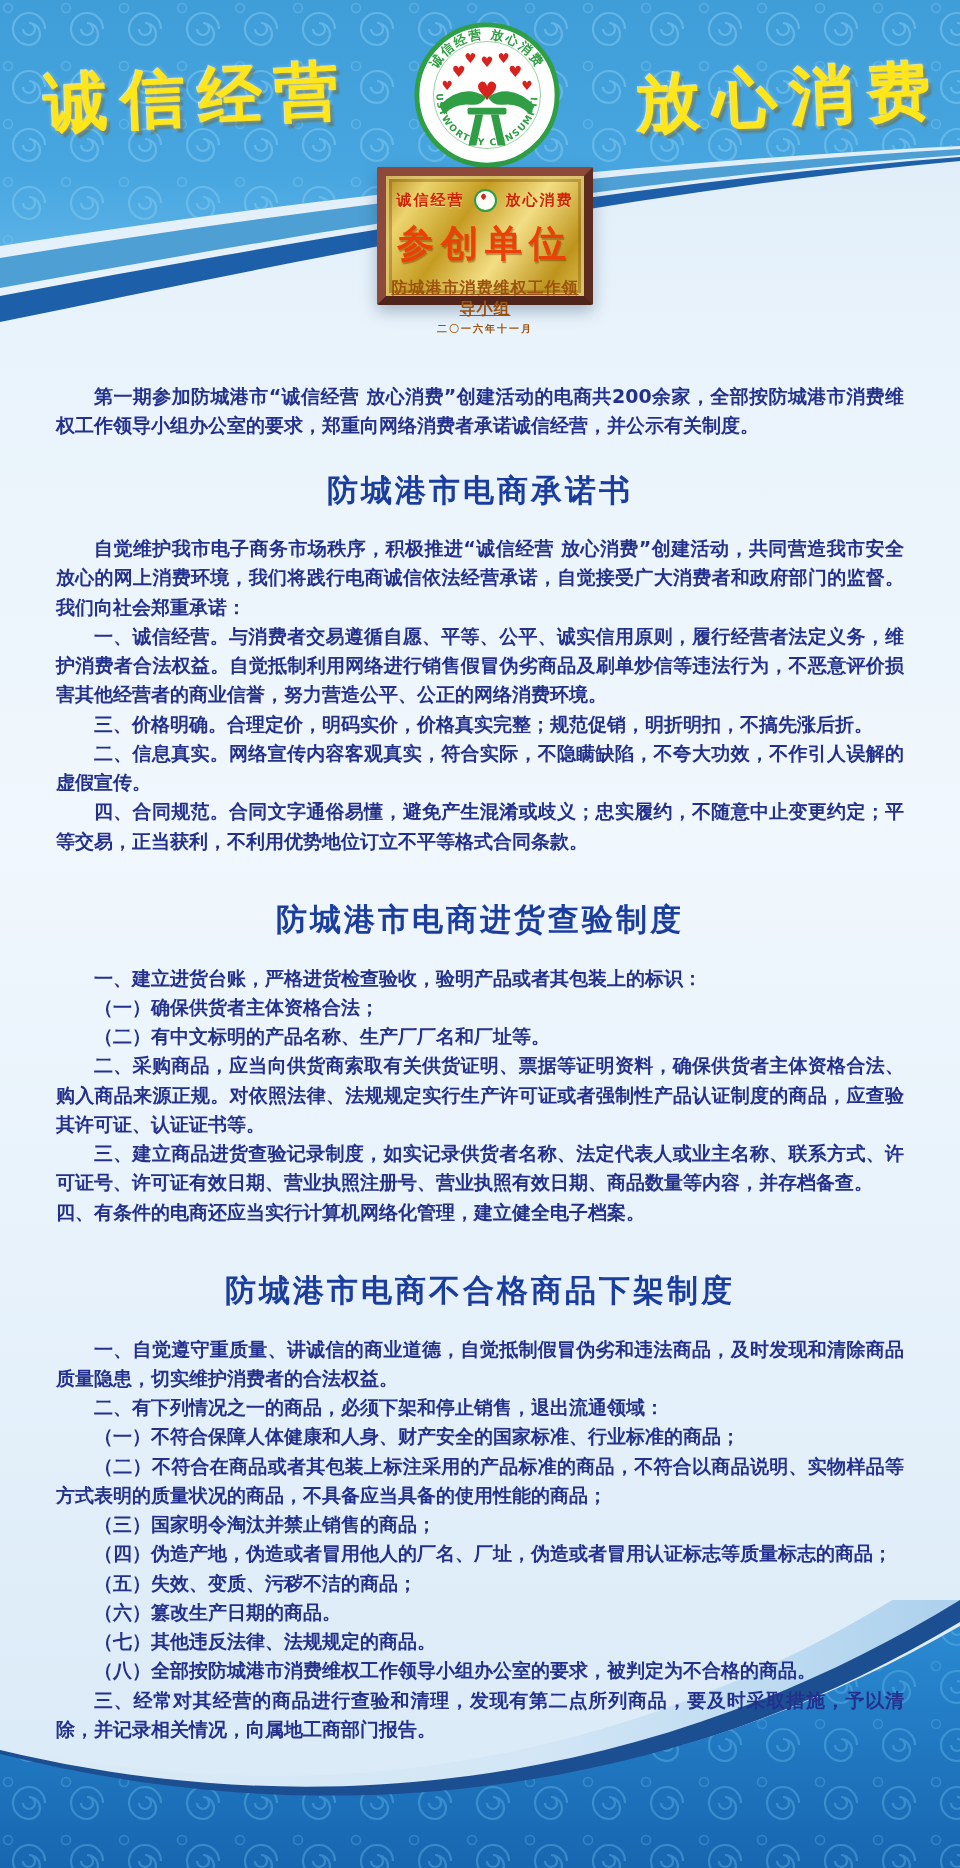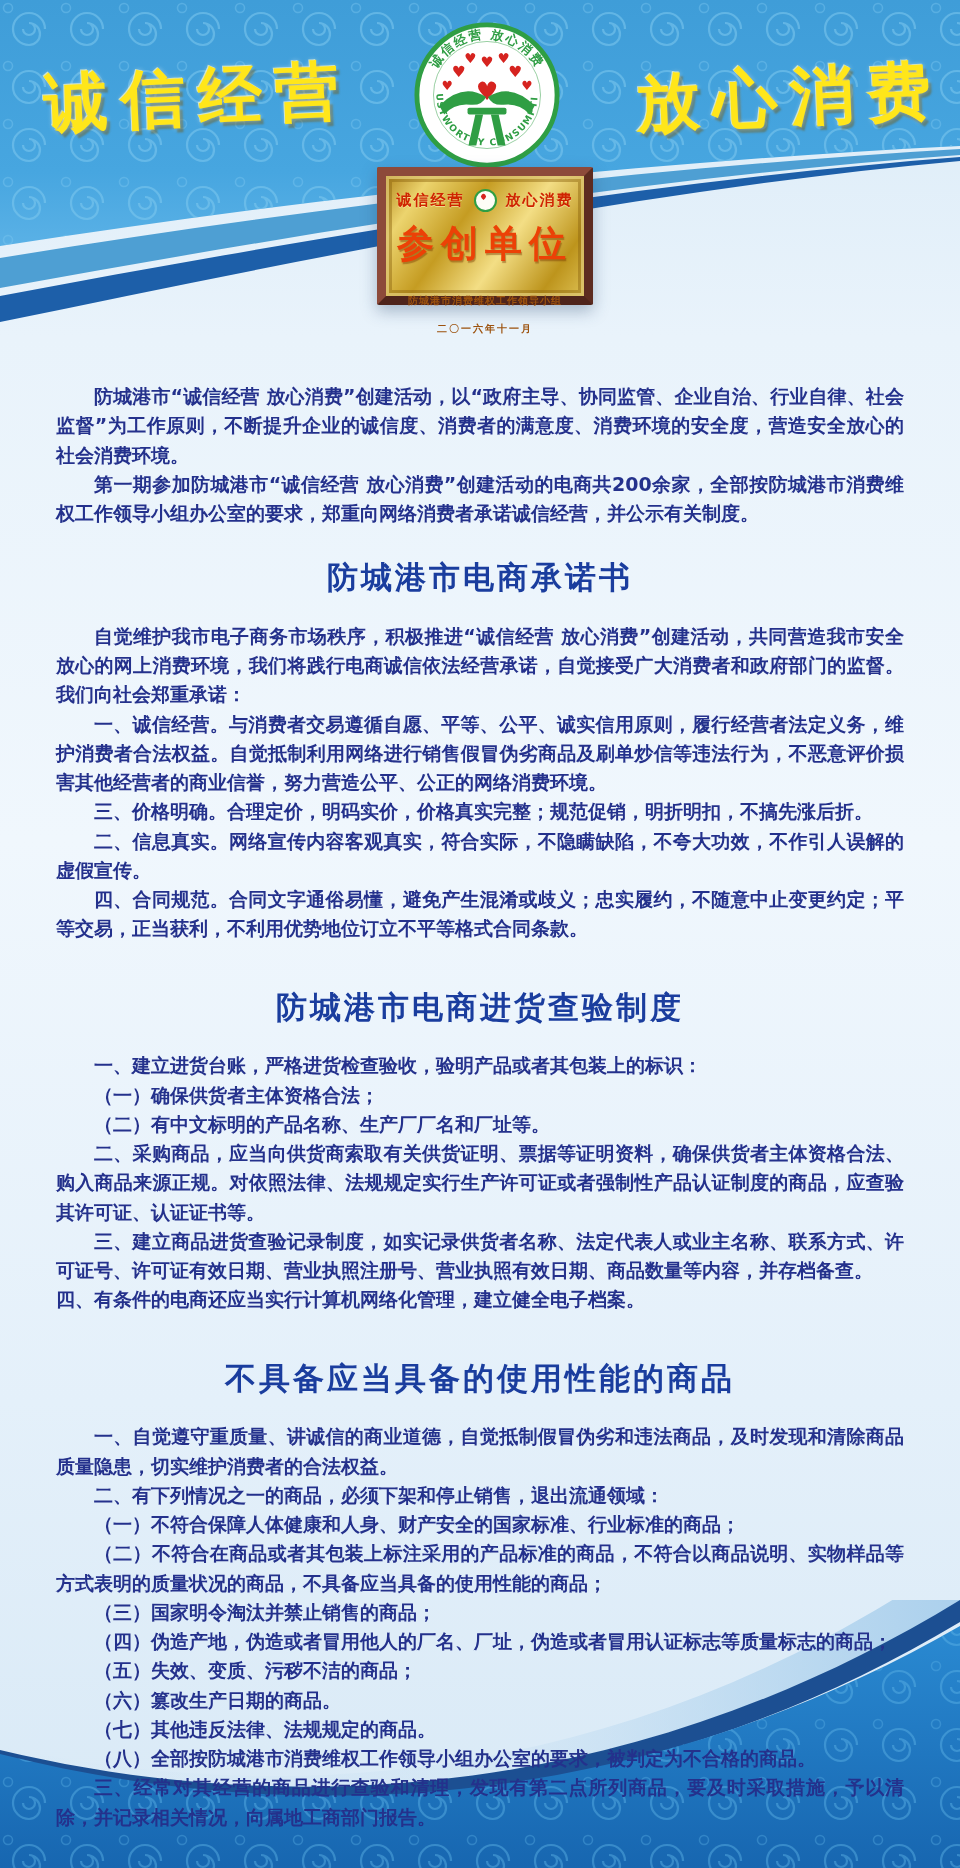--- a/index.html
+++ b/index.html
@@ -26,22 +26,22 @@
     border:9px solid;border-color:#8d4a3a #5d2b20 #4f241b #8d4a3a;border-radius:2px;
     background:linear-gradient(125deg,#b5891e 0%,#ecd46e 16%,#c59c22 38%,#f3de85 60%,#bd941c 84%,#dcbf52 100%);
     box-shadow:0 6px 16px rgba(40,70,110,.35), inset 0 0 0 3px rgba(250,232,150,.55), inset 0 0 0 6px rgba(140,100,15,.45);
     text-align:center;
   }
   .plaque-row{display:flex;justify-content:center;align-items:center;gap:9px;margin-top:13px;}
   .plaque-small{font-size:15px;font-weight:bold;color:#cf2300;letter-spacing:2px;text-shadow:0 1px 0 rgba(255,240,180,.6);}
   .mini-logo{width:19px;height:19px;border-radius:50%;background:#fdfdf6;border:2px solid #2f9e44;display:inline-block;position:relative;}
   .mini-logo::after{content:"";position:absolute;left:5px;top:3px;width:5px;height:5px;background:#d6231f;border-radius:50% 50% 0 50%;transform:rotate(45deg);}
   .plaque-main{margin-top:7px;font-size:37px;font-weight:bold;color:#ec4106;letter-spacing:7px;text-shadow:1px 2px 1px rgba(120,55,0,.45);}
-  .plaque-issuer{margin-top:25px;font-size:10px;font-weight:bold;color:#9c520e;letter-spacing:1px;}
-  .plaque-date{margin-top:14px;font-size:10px;font-weight:bold;color:#9c520e;letter-spacing:2px;}
+  .plaque-issuer{margin-top:9px;font-size:16px;font-weight:bold;color:#9c520e;letter-spacing:1px;text-decoration:underline;}
+  .plaque-date{margin-top:2px;font-size:10px;font-weight:bold;color:#9c520e;letter-spacing:2px;}
   .content{
     position:relative;z-index:2;box-sizing:border-box;
     padding:382px 56px 0 56px;
     color:#24318c;font-size:19px;line-height:1.54;font-weight:600;
     text-align:justify;
   }
   .para{margin:0;text-indent:2em;}
   .para.no-indent{text-indent:0;font-family:Liberation Serif, serif;}
   .sec-h{
     font-size:31px;font-weight:800;color:#1a3d9e;text-align:center;
@@ -116,39 +116,38 @@
       <span class="plaque-small">诚信经营</span>
       <span class="mini-logo"></span>
       <span class="plaque-small">放心消费</span>
     </div>
     <div class="plaque-main">参创单位</div>
     <div class="plaque-issuer">防城港市消费维权工作领导小组</div>
     <div class="plaque-date">二〇一六年十一月</div>
   </div>
 
   <div class="content">
-    <p class="para">防城港市“诚信经营  放心消费”创建活动，以“政府主导、协同监管、企业自治、行业自律、社会监督”为工作原则，不断提升企业的诚信度、消费者的满意度、消费环境的安全度，营造安全放心的社会消费环境。</p>
     <p class="para">第一期参加防城港市“诚信经营  放心消费”创建活动的电商共200余家，全部按防城港市消费维权工作领导小组办公室的要求，郑重向网络消费者承诺诚信经营，并公示有关制度。</p>
 
     <h2 class="sec-h first">防城港市电商承诺书</h2>
     <p class="para">自觉维护我市电子商务市场秩序，积极推进“诚信经营  放心消费”创建活动，共同营造我市安全放心的网上消费环境，我们将践行电商诚信依法经营承诺，自觉接受广大消费者和政府部门的监督。我们向社会郑重承诺：</p>
     <p class="para">一、诚信经营。与消费者交易遵循自愿、平等、公平、诚实信用原则，履行经营者法定义务，维护消费者合法权益。自觉抵制利用网络进行销售假冒伪劣商品及刷单炒信等违法行为，不恶意评价损害其他经营者的商业信誉，努力营造公平、公正的网络消费环境。</p>
     <p class="para">三、价格明确。合理定价，明码实价，价格真实完整；规范促销，明折明扣，不搞先涨后折。</p>
     <p class="para">二、信息真实。网络宣传内容客观真实，符合实际，不隐瞒缺陷，不夸大功效，不作引人误解的虚假宣传。</p>
     <p class="para">四、合同规范。合同文字通俗易懂，避免产生混淆或歧义；忠实履约，不随意中止变更约定；平等交易，正当获利，不利用优势地位订立不平等格式合同条款。</p>
 
     <h2 class="sec-h wide">防城港市电商进货查验制度</h2>
     <p class="para">一、建立进货台账，严格进货检查验收，验明产品或者其包装上的标识：</p>
     <p class="para">（一）确保供货者主体资格合法；</p>
     <p class="para">（二）有中文标明的产品名称、生产厂厂名和厂址等。</p>
     <p class="para">二、采购商品，应当向供货商索取有关供货证明、票据等证明资料，确保供货者主体资格合法、购入商品来源正规。对依照法律、法规规定实行生产许可证或者强制性产品认证制度的商品，应查验其许可证、认证证书等。</p>
     <p class="para">三、建立商品进货查验记录制度，如实记录供货者名称、法定代表人或业主名称、联系方式、许可证号、许可证有效日期、营业执照注册号、营业执照有效日期、商品数量等内容，并存档备查。</p>
     <p class="para no-indent">四、有条件的电商还应当实行计算机网络化管理，建立健全电子档案。</p>
 
-    <h2 class="sec-h wide">不具备应当具备的使用性能的商品</h2>
+    <h2 class="sec-h wide">防城港市电商不合格商品下架制度</h2>
     <p class="para">一、自觉遵守重质量、讲诚信的商业道德，自觉抵制假冒伪劣和违法商品，及时发现和清除商品质量隐患，切实维护消费者的合法权益。</p>
     <p class="para">二、有下列情况之一的商品，必须下架和停止销售，退出流通领域：</p>
     <p class="para">（一）不符合保障人体健康和人身、财产安全的国家标准、行业标准的商品；</p>
     <p class="para">（二）不符合在商品或者其包装上标注采用的产品标准的商品，不符合以商品说明、实物样品等方式表明的质量状况的商品，不具备应当具备的使用性能的商品；</p>
     <p class="para">（三）国家明令淘汰并禁止销售的商品；</p>
     <p class="para">（四）伪造产地，伪造或者冒用他人的厂名、厂址，伪造或者冒用认证标志等质量标志的商品；</p>
     <p class="para">（五）失效、变质、污秽不洁的商品；</p>
     <p class="para">（六）篡改生产日期的商品。</p>
     <p class="para">（七）其他违反法律、法规规定的商品。</p>
     <p class="para">（八）全部按防城港市消费维权工作领导小组办公室的要求，被判定为不合格的商品。</p>

